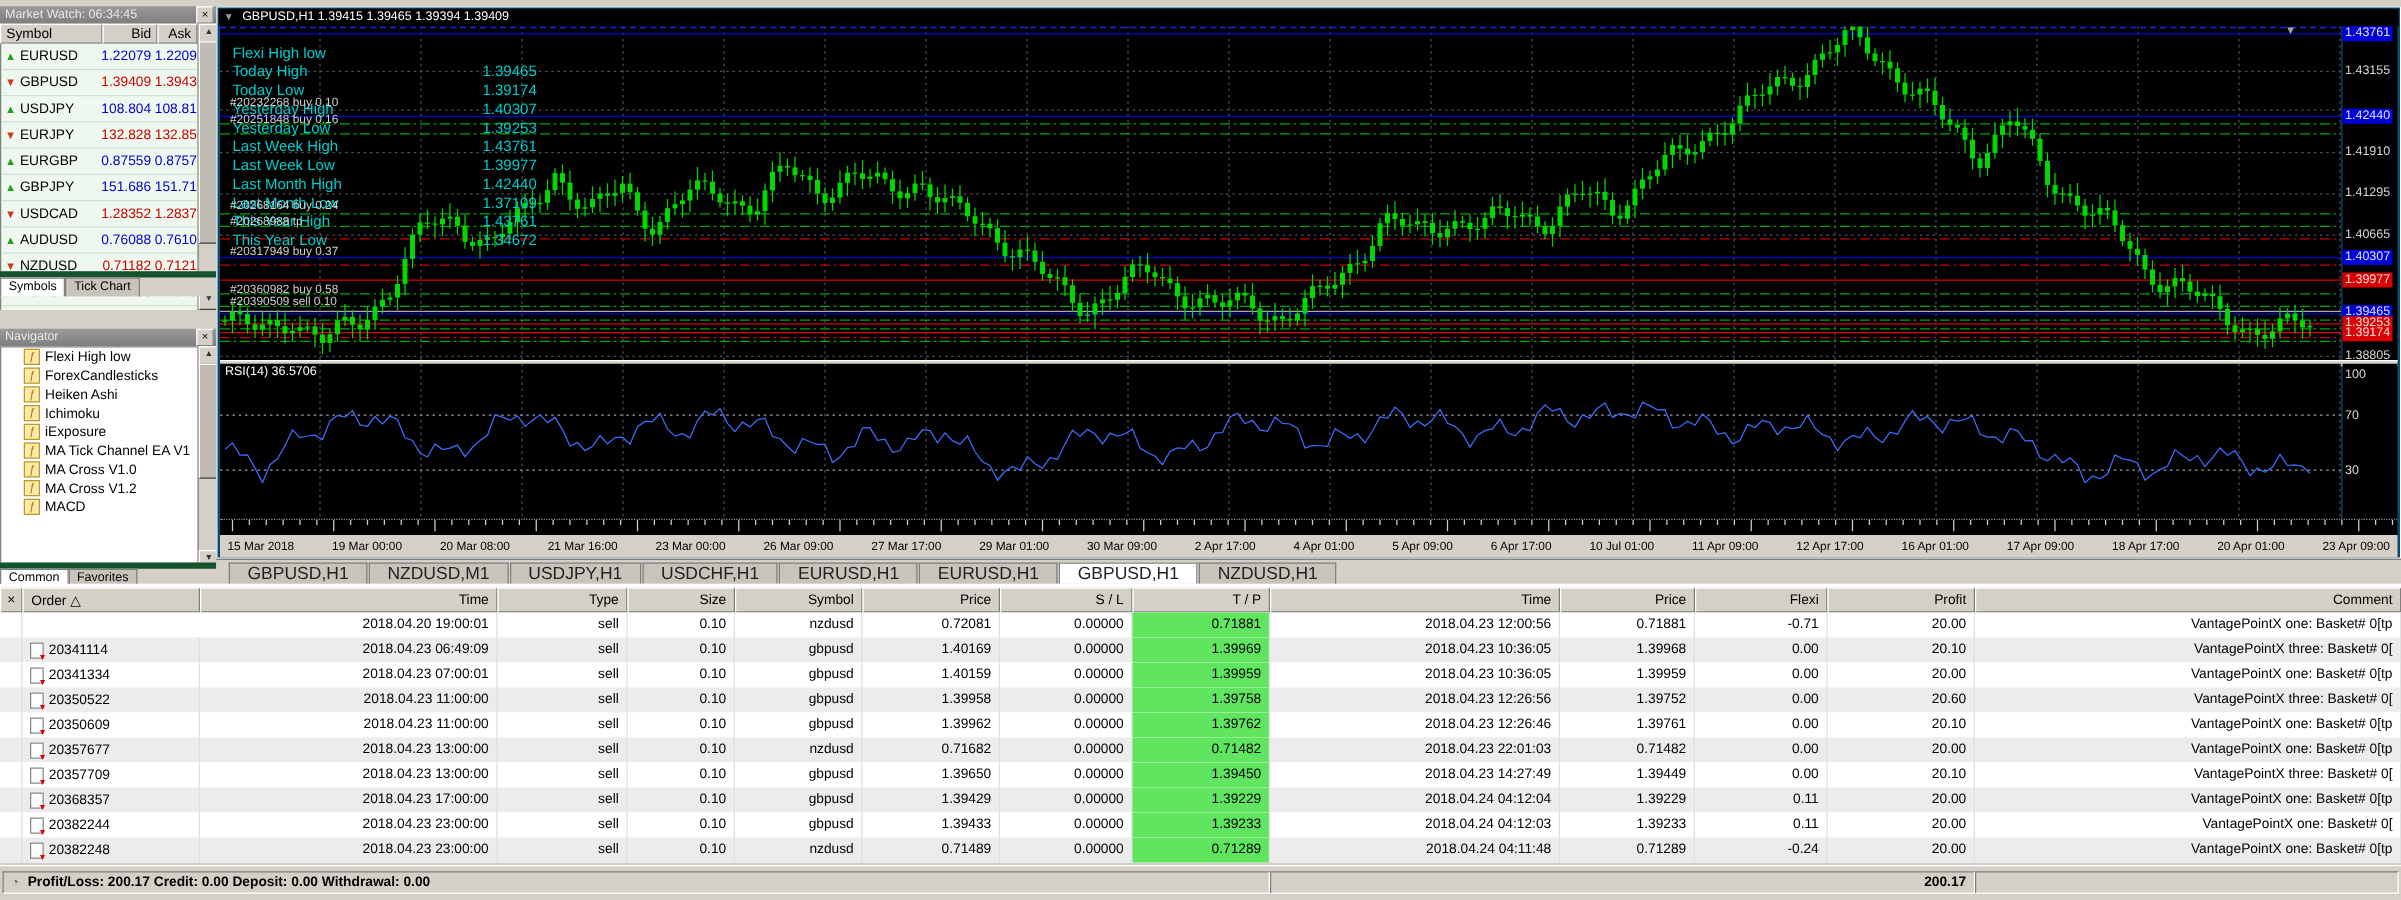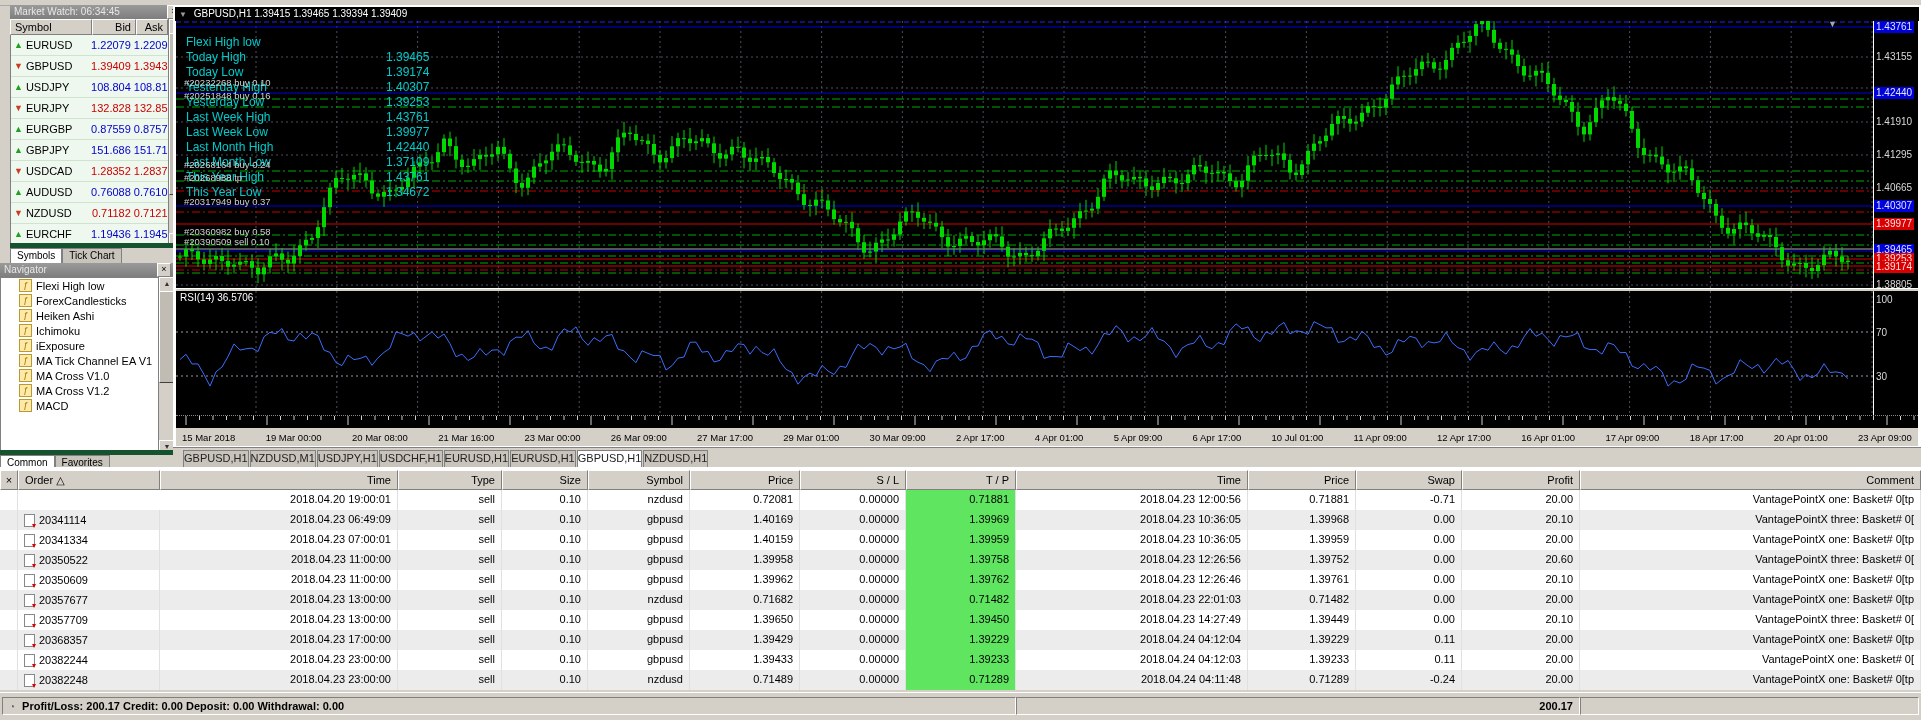--- a/index.html
+++ b/index.html
@@ -1,20 +1,20 @@
 <!DOCTYPE html>
 <html><head>
 <meta charset="utf-8">
 <style>
   html,body{margin:0;padding:0;background:#d4d0c8;font-family:"Liberation Sans",sans-serif;}
   #app{position:relative;width:1921px;height:720px;background:#d4d0c8;overflow:hidden;font-size:11px;color:#000;}
   .panel-title{position:absolute;left:0;right:0;top:0;height:14px;background:linear-gradient(#9a9a9a,#7e7e7e);color:#e8e8e8;font-size:10px;padding:1px 4px;box-sizing:border-box;}
   .panel-title .x{position:absolute;right:2px;top:0px;width:12px;height:12px;background:#d4d0c8;border:1px solid #808080;border-top-color:#fff;border-left-color:#fff;text-align:center;line-height:10px;color:#000;font-size:9px;}
   
-  #market-watch{position:absolute;left:0;top:5px;width:173px;height:258px;background:#d4d0c8;margin-left:10px;}
+  #market-watch{position:absolute;left:0;top:5px;width:173px;height:232px;background:#d4d0c8;}
   #mw-header{position:absolute;top:14px;left:0;height:16px;width:158px;display:flex;}
   #mw-header span{background:#d4d0c8;border:1px solid #808080;border-top-color:#fff;border-left-color:#fff;box-sizing:border-box;padding:1px 4px;}
   #mw-body{position:absolute;top:30px;left:0;width:158px;height:213px;background:#eef8ee;overflow:hidden;border-left:1px solid #808080;}
   .mw-row{display:flex;height:20px;align-items:center;border-bottom:1px solid #cfe3cf;}
   .mw-sym{width:76px;padding-left:3px;display:flex;align-items:center;gap:3px;}
   .mw-bid,.mw-ask{width:44px;text-align:right;padding-right:3px;}
   .mw-ask{width:33px;overflow:hidden;}
   .up-arr{color:#1fa11f;font-size:9px;} .dn-arr{color:#cc3a1f;font-size:9px;}
   .v-blue{color:#0000cc;} .v-red{color:#cc0000;}
   .sbar{position:absolute;background:#d4d0c8;border-left:1px solid #808080;}
@@ -22,21 +22,21 @@
   .sthumb{position:absolute;left:0;width:14px;background:#c0bcb4;border:1px solid #404040;border-top-color:#fff;border-left-color:#fff;}
   .bottom-tabs{position:absolute;left:0;bottom:0;height:15px;width:100%;display:flex;background:#d4d0c8;border-top:5px solid #14532d;}
   .btab{padding:1px 6px;border:1px solid #808080;border-bottom:none;background:#c8c4bc;font-size:10px;}
   .btab.active{background:#fff;}
   
   #navigator{position:absolute;left:0;top:263px;width:173px;height:207px;background:#d4d0c8;}
   #nav-body{position:absolute;top:14px;left:0;width:158px;bottom:15px;background:#fff;border:1px solid #808080;overflow:hidden;}
   .nav-item{display:flex;align-items:center;gap:4px;height:15px;padding-left:18px;}
   .fx-ic{display:inline-block;width:11px;height:11px;background:#ffe9a8;border:1px solid #b89a30;color:#a07800;font-size:9px;line-height:10px;text-align:center;font-style:italic;}
   
-  #chart-window{position:absolute;left:173px;top:5px;width:1748px;height:442px;background:#ffffff;border:1px solid #fff;box-sizing:border-box;}
+  #chart-window{position:absolute;left:173px;top:5px;width:1748px;height:442px;background:#0c4a6e;border:1px solid #fff;box-sizing:border-box;}
   #chart-title{position:absolute;left:1px;right:1px;top:1px;height:14px;background:#000;color:#fff;font-size:10px;padding:1px 4px;box-sizing:border-box;}
   #chart-title .dd{color:#999;font-size:8px;margin-right:4px;}
   #main-plot{position:absolute;left:2px;top:15px;width:1697px;height:267px;background:#000;overflow:hidden;}
   #price-axis{position:absolute;left:1700px;top:15px;width:44px;height:267px;background:#000;color:#d8d8d8;font-size:10px;}
   #price-axis .tick{position:absolute;left:2px;height:12px;line-height:12px;}
   #price-axis .badge-blue{background:#0000d8;color:#000;padding:0 2px;left:0px;color:#cfe;color:#dde;}
   #price-axis .badge-blue{color:#dfe6ff;}
   #price-axis .badge-red{background:#d80000;color:#ffe0e0;padding:0 2px;left:0px;}
   #rsi-sep{position:absolute;left:2px;top:282px;width:1742px;height:3px;background:#d4d0c8;border-top:1px solid #fff;border-bottom:1px solid #fff;}
   #rsi-plot{position:absolute;left:2px;top:285px;width:1697px;height:124px;background:#000;overflow:hidden;}
@@ -45,21 +45,21 @@
   #rsi-label{position:absolute;left:4px;top:1px;color:#fff;font-size:10px;}
   #tick-strip{position:absolute;left:2px;top:409px;width:1742px;height:13px;background:#000;border-top:1px dotted #888;}
   #date-axis{position:absolute;left:2px;top:422px;width:1742px;height:18px;background:#d4d0c8;display:flex;justify-content:space-between;align-items:center;padding:0 6px;box-sizing:border-box;font-size:9.5px;}
   #annotations{position:absolute;left:10px;top:14px;color:#00cccc;font-size:12px;}
   .anno-line{position:absolute;white-space:nowrap;}
   .anno-val{position:absolute;left:200px;}
   .ord-label{position:absolute;color:#cfcfcf;font-size:9.5px;white-space:nowrap;}
   #shift-marker{position:absolute;color:#9aa;font-size:9px;}
   
   #chart-tabs{position:absolute;left:173px;top:447px;width:1748px;height:20px;background:#d4d0c8;border-top:1px solid #808080;display:flex;align-items:flex-end;padding-left:10px;box-sizing:border-box;}
-  .ctab{height:16px;line-height:15px;padding:0 0;background:#c8c4bc;border:1px solid #808080;border-bottom:none;margin-right:1px;font-size:11px;color:#222;}
+  .ctab{height:16px;line-height:15px;padding:0 14px;background:#c8c4bc;border:1px solid #808080;border-bottom:none;margin-right:1px;font-size:14px;color:#222;}
   .ctab.active{background:#fff;}
   
   #orders{position:absolute;left:0;top:467px;width:1921px;height:223px;background:#fff;}
   #orders-header{position:absolute;top:3px;left:0;height:20px;width:1921px;display:flex;}
   #orders-header .hc{background:#d4d0c8;border:1px solid #808080;border-top-color:#fff;border-left-color:#fff;box-sizing:border-box;padding:3px 6px 0 6px;white-space:nowrap;overflow:hidden;}
   #orders-header .hc.left{text-align:left;} #orders-header .hc.right{text-align:right;}
   .o-row{position:absolute;left:0;width:1921px;height:20px;display:flex;background:#fff;}
   .o-row.alt{background:#ececec;}
   .oc{box-sizing:border-box;padding:3px 6px 0 6px;text-align:right;white-space:nowrap;overflow:hidden;border-right:1px solid #e0e0e0;}
   .oc.first{text-align:left;display:flex;align-items:center;gap:4px;padding-top:0;}
@@ -1096,21 +1096,21 @@
         <span class="hc left" style="width: 142px;">Order △</span>
         <span class="hc right" style="width: 238px;">Time</span>
         <span class="hc right" style="width: 104px;">Type</span>
         <span class="hc right" style="width: 86px;">Size</span>
         <span class="hc right" style="width: 102px;">Symbol</span>
         <span class="hc right" style="width: 110px;">Price</span>
         <span class="hc right" style="width: 106px;">S / L</span>
         <span class="hc right" style="width: 110px;">T / P</span>
         <span class="hc right" style="width: 232px;">Time</span>
         <span class="hc right" style="width: 108px;">Price</span>
-        <span class="hc right" style="width: 106px;">Swap</span>
+        <span class="hc right" style="width: 106px;">Flexi</span>
         <span class="hc right" style="width: 118px;">Profit</span>
         <span class="hc right" style="width: 341px;">Comment</span>
       </div>
     <div id="orders-rows">
         <div class="o-row" style="top: 23px;">
           <span class="oc" style="width: 18px;"></span>
           <span class="oc first" style="width: 142px; margin-top: 34px;">
             <span class="doc-ic"></span>
             <span>20324502</span>
           </span>

